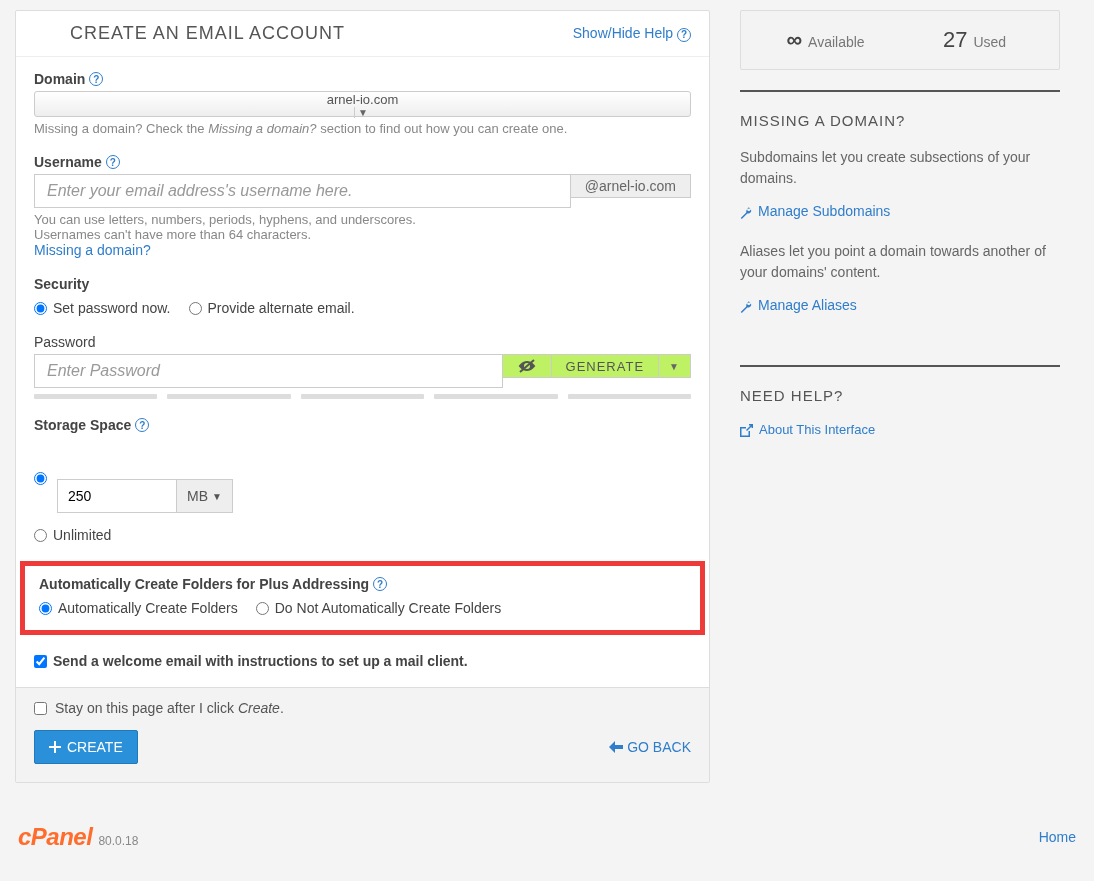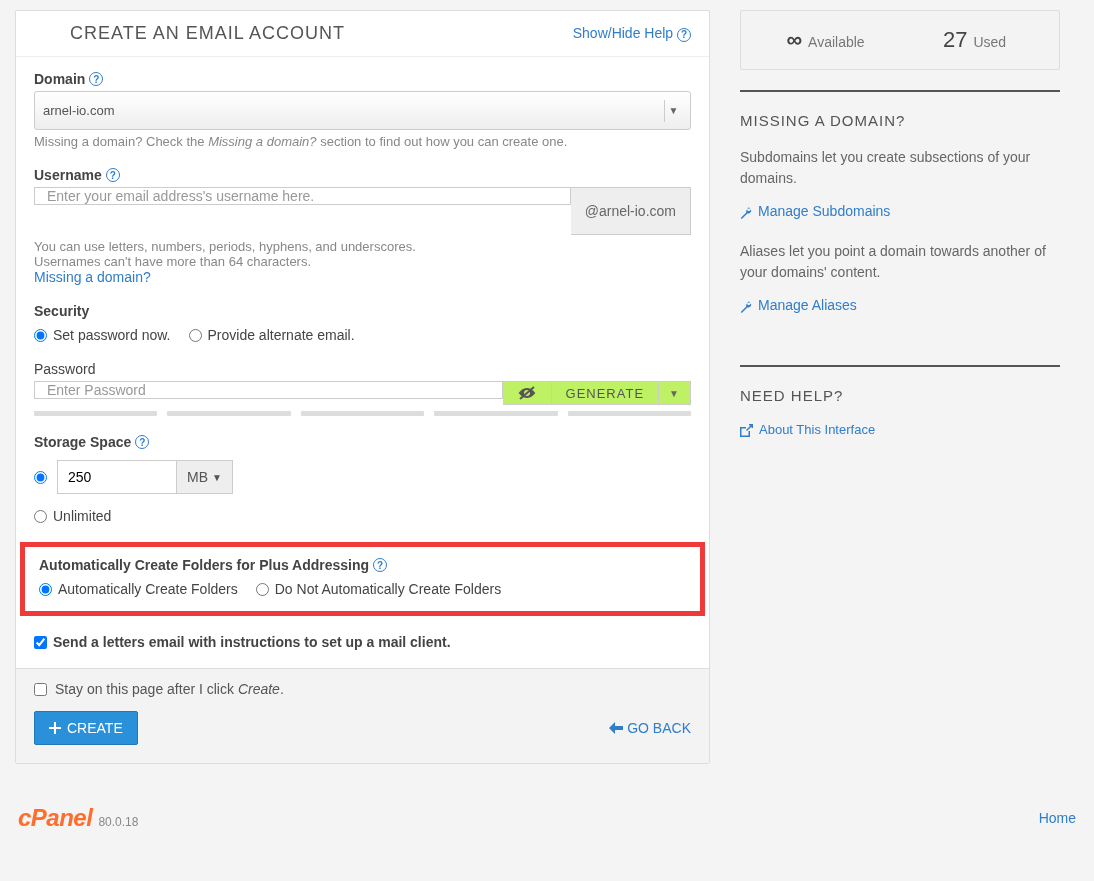--- a/index.html
+++ b/index.html
@@ -45,57 +45,59 @@
   border: 1.5px solid #2f7dcb;
   border-radius: 50%;
   color: #2f7dcb;
   font-size: 10px;
   font-weight: 700;
   align-items: center;
   justify-content: center;
 }
 .select {
   width: 100%;
-  height: 39px;
+  height: 26px;
   border: 1px solid #ccc;
   border-radius: 3px;
   background: linear-gradient(#fff,#eee);
   padding: 0 8px;
   font-size: 13px;
   color: #555;
   display: flex;
   justify-content: space-between;
   align-items: center;
+  flex-direction: column;
 }
 .select-caret {
   width: 18px;
   height: 22px;
   border-left: 1px solid #ccc;
   display: flex;
   align-items: center;
   justify-content: center;
   color: #666;
   font-size: 10px;
 }
 .hint { color: #888; font-size: 13px; margin-top: 4px; }
 .hint em { font-style: italic; }
 .link { color: #2f7dcb; text-decoration: none; }
 
 .input-group { display: flex; }
 .input {
   flex: 1;
-  height: 18px;
+  height: 34px;
   border: 1px solid #ccc;
   padding: 0 12px;
-  font-size: 14px;
-  color: #555;
+  font-size: 16px;
+  color: #555;
+  font-style: italic;
 }
 .input::placeholder { color: #999; }
 .addon {
-  height: 48px;
+  height: 24px;
   border: 1px solid #ccc;
   border-left: none;
   background: #eee;
   display: flex;
   align-items: center;
   padding: 0 14px;
   font-size: 14px;
   color: #666;
 }
 .btn-addon {
@@ -261,21 +263,21 @@
           </div>
         </div>
 
         <div class="form-group">
           <div class="label">
             <span>Storage Space</span>
             <span class="help-icon">?</span>
           </div>
           <div class="radio-item" style="margin-top:6px;">
             <input type="radio" name="storage" checked="" style="">
-            <div class="input-group" style="margin-left:4px;">
+            <div class="input-group" style="margin-left:4px;margin-top:36px;">
               <input class="storage-input" type="text" value="250" style="">
               <div class="mb-addon">
                 <span>MB</span>
                   <span class="mb-caret">▼</span>
               </div>
             </div>
           </div>
           <div class="radio-item" style="margin-top:14px;">
             <input type="radio" name="storage" style="">
             <span class="radio-label">Unlimited</span>
@@ -295,21 +297,21 @@
             <div class="radio-item">
               <input type="radio" name="folders" style="">
               <span class="radio-label">Do Not Automatically Create Folders</span>
             </div>
           </div>
         </div>
 
         <div class="form-group">
           <div class="radio-item">
             <input type="checkbox" checked="" style="">
-            <span class="label" style="margin-bottom:0;">Send a letters email with instructions to set up a mail client.</span>
+            <span class="label" style="margin-bottom:0;">Send a welcome email with instructions to set up a mail client.</span>
           </div>
         </div>
 
         <div class="panel-footer">
           <div class="stay-row">
             <input type="checkbox" style="">
             <span>
               <span>Stay on this page after I click </span><em>Create</em><span>.</span>
             </span>
           </div>

